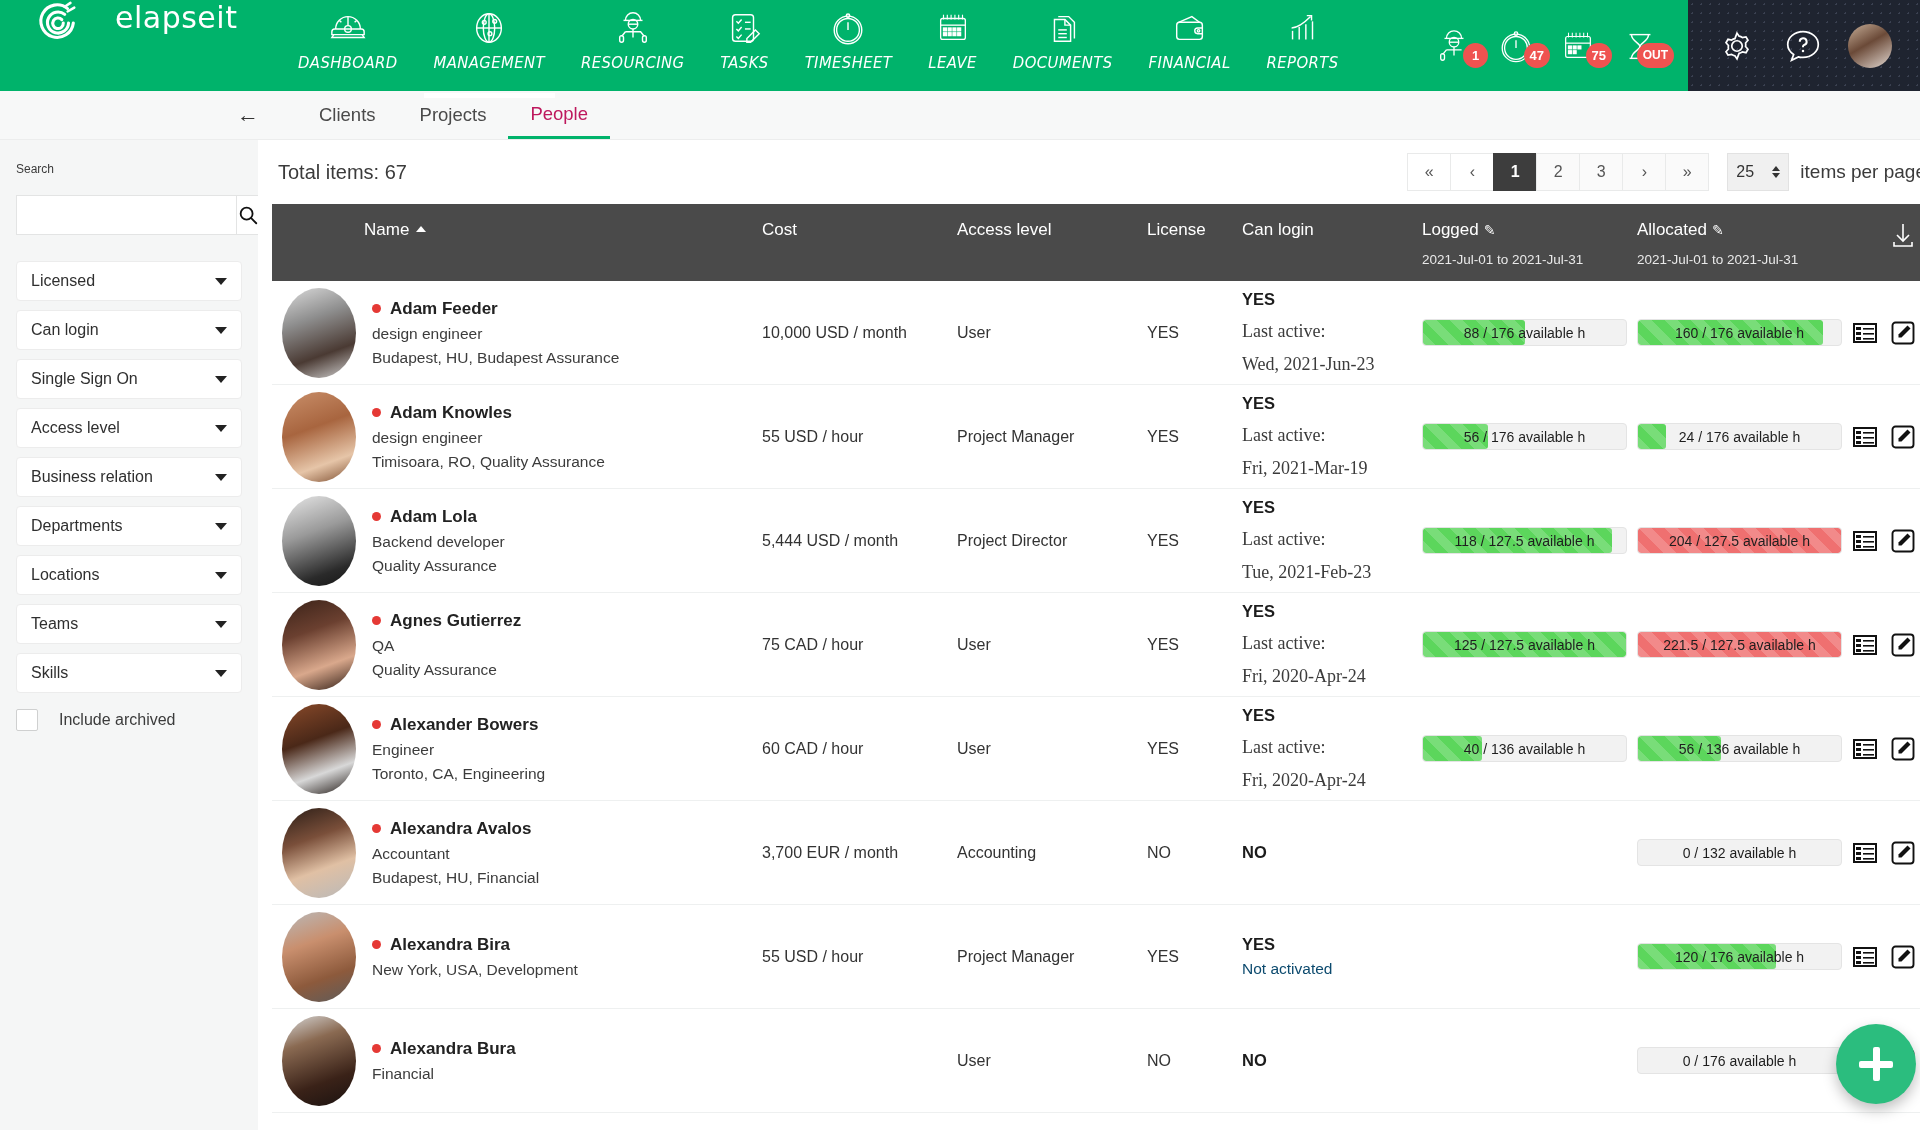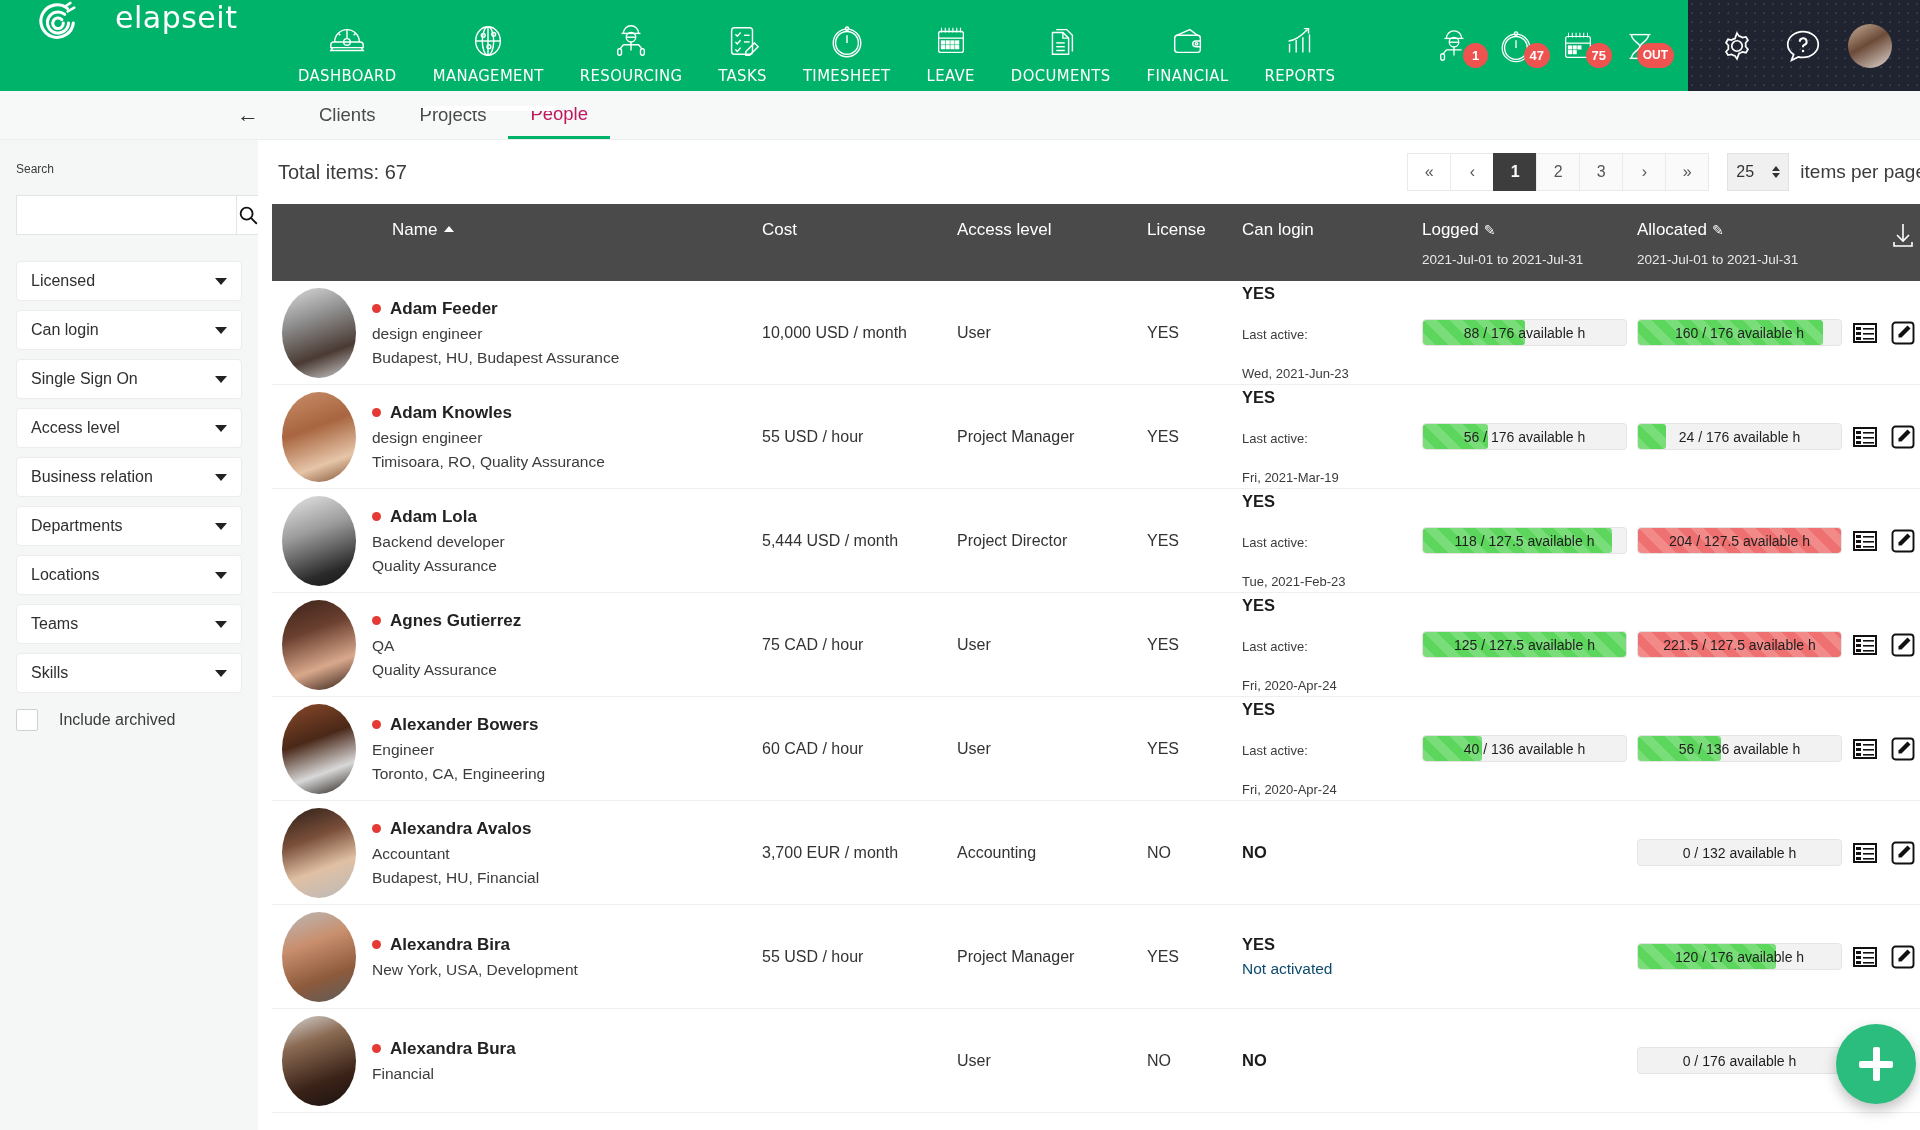--- a/index.html
+++ b/index.html
@@ -9,21 +9,21 @@
     background: #ffffff;
     overflow: hidden;
   }
 
   
   .topbar { display: flex; height: 91px; background: #00b36b; position: relative; }
   .brand { width: 280px; display: flex; align-items: flex-start; padding-left: 35px; gap: 24px; }
   .brand-logo { width: 46px; height: 46px; flex: 0 0 46px; }
   .brand-name { color: #fff; font-size: 30px; letter-spacing: .5px; margin-left: 10px;
                 font-family: "DejaVu Sans", sans-serif; }
-  .nav { display: flex; align-items: flex-start; flex: 1; padding-top: 20px; }
+  .nav { display: flex; align-items: flex-start; flex: 1; padding-top: 7px; font-style: italic; }
   .nav-item { position: relative; display: flex; flex-direction: column; align-items: center;
               padding: 0 18px; height: 84px; justify-content: flex-start; cursor: pointer; }
   .nav-icon { height: 42px; display: flex; align-items: center; justify-content: center; }
   .nav-label { color: #fff; font-size: 16.5px; letter-spacing: .4px; margin-top: 4px;
                font-family: "DejaVu Sans Condensed", "Liberation Sans", sans-serif; font-weight: 400; }
   .nav-item.active::after { content: ""; position: absolute; left: 8px; right: 8px; bottom: -7px;
                             height: 5px; background: #fff; }
   .alerts { display: flex; align-items: center; gap: 18px; padding-right: 26px; }
   .alert { position: relative; width: 44px; height: 44px; display: flex; align-items: center; justify-content: center; cursor: pointer; }
   .badge { position: absolute; right: -12px; bottom: 0px; background: #ef5350; color: #fff;
@@ -90,40 +90,40 @@
   
   .thead { background: #4a4a4a; color: #fff; height: 77px; display: flex; align-items: flex-start;
            padding-top: 16px; }
   .th { font-size: 17px; font-weight: 400; }
   .th .sub { font-size: 13.5px; display: block; margin-top: 12px; color: #e9e9e9; }
   .sortcaret { display: inline-block; width: 0; height: 0; margin-left: 7px;
                border-left: 5px solid transparent; border-right: 5px solid transparent;
                border-bottom: 6px solid #fff; vertical-align: 3px; }
   .pencil { font-size: 14px; margin-left: 5px; }
 
-  .c-name  { width: 490px; padding-left: 120px; }
+  .c-name  { width: 490px; padding-left: 92px; }
   .c-cost  { width: 195px; }
   .c-acc   { width: 190px; }
   .c-lic   { width: 95px; }
   .c-can   { width: 180px; }
   .c-log   { width: 215px; }
   .c-alloc { width: 215px; }
   .c-act   { flex: 1; display: flex; justify-content: flex-end; padding-right: 14px; }
 
   .row { display: flex; align-items: center; border-bottom: 1px solid #eef0f0; min-height: 104px; }
   .cell { font-size: 16px; color: #333; }
   .namecell { display: flex; align-items: center; width: 490px; padding-left: 10px; }
   .avatar { width: 74px; height: 90px; border-radius: 50%; flex: 0 0 74px; margin-right: 16px;
             overflow: hidden; }
   .nm { font-size: 17px; font-weight: bold; color: #222; display: flex; align-items: center; }
   .dot { width: 9px; height: 9px; border-radius: 50%; background: #e53935; margin-right: 9px;
          flex: 0 0 9px; }
   .sub1, .sub2 { font-size: 15.5px; color: #3c3c3c; margin-top: 6px; }
   .canlogin .big { font-size: 16.5px; font-weight: bold; color: #1c1c1c; }
-  .canlogin .la  { font-size: 13px; color: #3b3b3b; margin-top: 24px; }
+  .canlogin .la  { font-size: 18px; color: #3b3b3b; margin-top: 12px; font-family: Liberation Serif, serif; }
   .canlogin .notact { font-size: 15.5px; color: #0c4a6e; margin-top: 6px; }
 
   .bar { position: relative; height: 27px; width: 205px; background: #f2f2f2;
          border: 1px solid #e4e4e4; border-radius: 4px; overflow: hidden;
          display: flex; align-items: center; justify-content: center; }
   .fill { position: absolute; left: 0; top: 0; bottom: 0; border-radius: 3px; }
   .fill.green { background: #5cd65c;
      background-image: linear-gradient(45deg, rgba(255,255,255,.18) 25%, transparent 25%,
        transparent 50%, rgba(255,255,255,.18) 50%, rgba(255,255,255,.18) 75%, transparent 75%, transparent);
      background-size: 26px 26px; }

